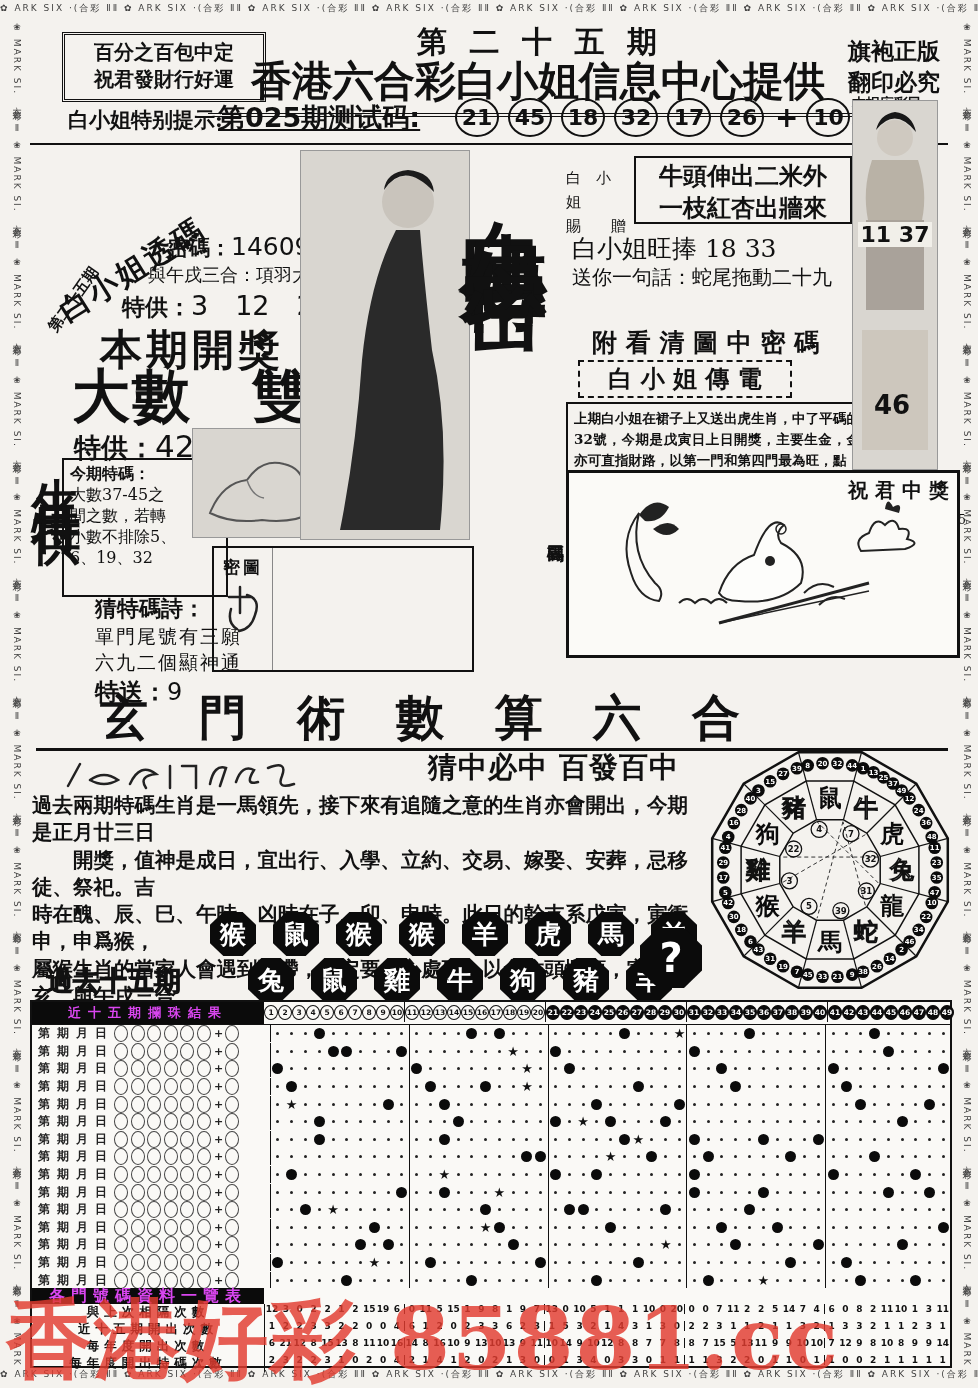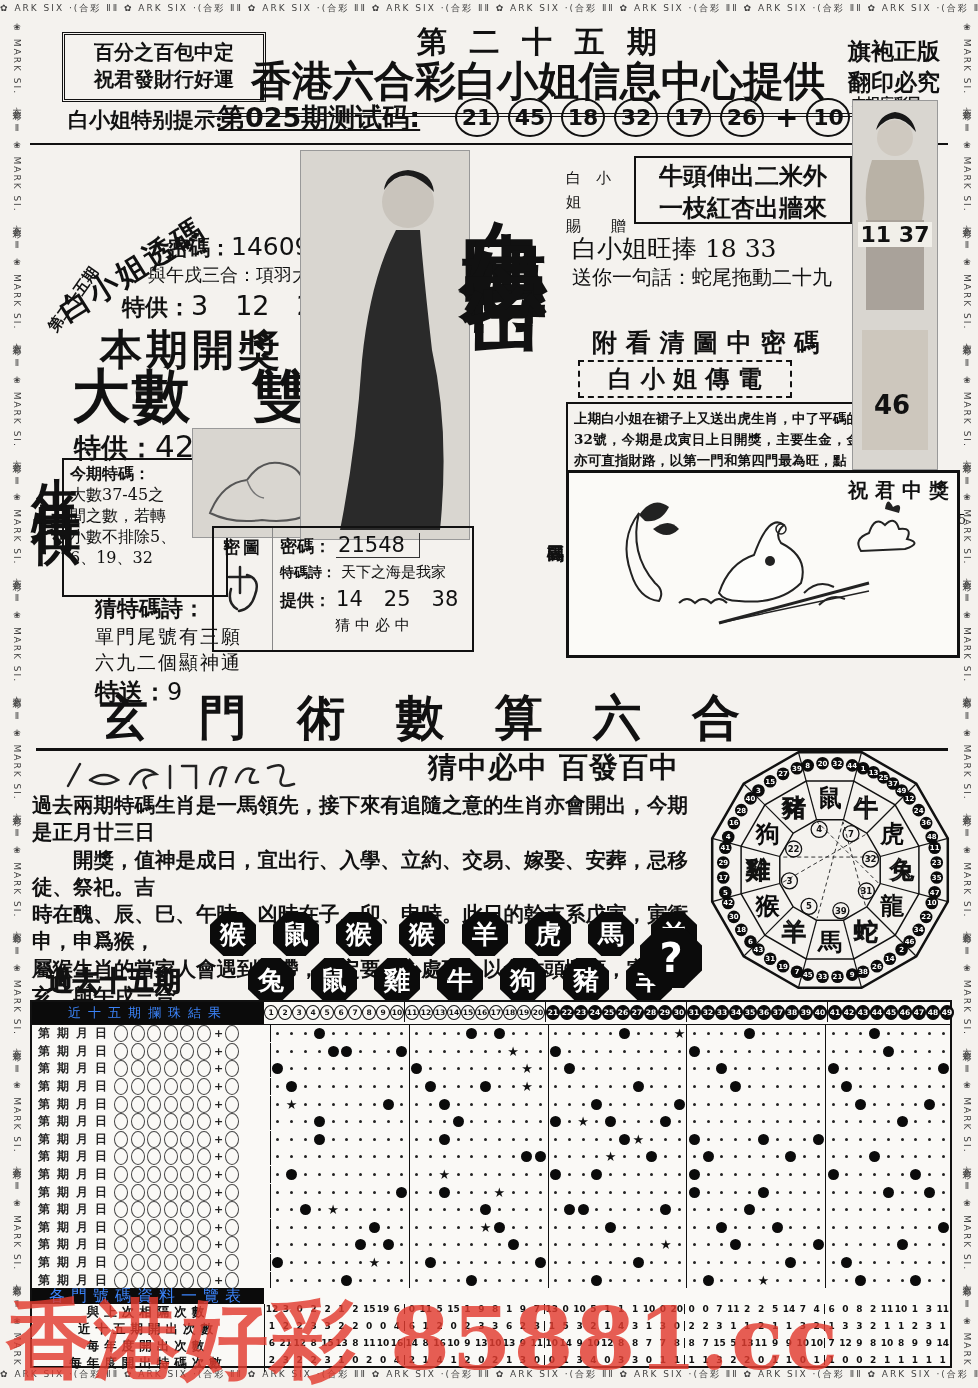--- a/index.html
+++ b/index.html
@@ -19,21 +19,21 @@
   
   .obox{border:3px double #111;padding:4px 8px;text-align:center;}
   .kbox{border:2.5px solid #111;}
   .dashbox{border:2.5px dashed #111;}
   
   .badge{width:46px;height:44px;background:#0b0b0b;color:#fff;
          clip-path:polygon(29% 0,71% 0,100% 29%,100% 71%,71% 100%,29% 100%,0 71%,0 29%);
          display:flex;align-items:center;justify-content:center;font-size:26px;font-weight:bold;margin-right:17px;}
   .badgerow{display:flex;}
   
-  .blackbar{background:#0b0b0b;color:#3b82f6;font-weight:normal;display:flex;align-items:center;justify-content:center;}
+  .blackbar{background:#0b0b0b;color:#d946ef;font-weight:bold;display:flex;align-items:center;justify-content:center;}
   .gh{display:inline-flex;align-items:center;justify-content:center;width:14px;height:20px;}
   .gh span{display:inline-flex;align-items:center;justify-content:center;width:13px;height:13px;
            border:1px solid #111;border-radius:50%;font-size:7.5px;font-weight:bold;}
   .gh.f span{background:#0b0b0b;color:#fff;border-color:#0b0b0b;}
   .grow{display:flex;height:17.6px;align-items:center;}
   .gcell{width:14px;height:17.6px;display:flex;align-items:center;justify-content:center;}
   .gcell.sep{border-left:1.5px solid #111;}
   .dot-s{width:3px;height:3px;border-radius:50%;background:#222;}
   .dot-b{width:11px;height:11px;border-radius:50%;background:#0b0b0b;}
   .star{font-size:13px;line-height:1;}
@@ -139,41 +139,26 @@
     <svg width="170" height="390" viewBox="0 0 170 390">
       <circle cx="108" cy="52" r="26" fill="#c9c4bc"></circle>
       <path d="M84 40 Q104 10 134 42 Q132 22 108 20 Q86 22 84 40Z" fill="#1c1c1c"></path>
       <path d="M96 80 Q70 130 62 210 Q56 300 40 380 L140 380 Q150 280 132 200 Q124 130 120 80 Z" fill="#2a2a2a"></path>
     </svg>
   </div>
 
   <div class="abs vtext serif" style="left:462px;top:152px;font-size:86px;font-weight:900;height:520px;letter-spacing:10px;line-height:1;">白小姐傳密</div>
   <div class="abs vtext serif b" style="left:545px;top:532px;font-size:17px;height:100px;">尋碼圖</div>
 
-  <div class="abs kbox" style="left:212px;top:526px;width:258px;height:122px;display:flex;">
+  <div class="abs kbox" style="left:212px;top:546px;width:258px;height:122px;display:flex;gap:8px;">
     <div style="width:58px;border-right:1px solid #888;display:flex;flex-direction:column;align-items:center;padding-top:8px;">
       <div class="serif b" style="font-size:17px;letter-spacing:3px;">密圖</div>
       <svg width="44" height="60" viewBox="0 0 44 60">
         <path d="M8 18 H30 M19 8 V34 M10 30 Q6 44 16 50 M26 16 Q40 20 34 36 Q30 50 18 52" fill="none" stroke="#222" stroke-width="2.5" stroke-linecap="round"></path>
       </svg>
-    </div>
-    <div style="flex:1;padding:5px 7px;">
-      <div>
-        <span class="serif b" style="font-size:17px;">密碼：</span>
-        <span style="font-size:21px;border-bottom:1px solid #333;border-right:1px solid #333;padding:0 14px 0 2px;">21548</span>
-      </div>
-      <div style="margin-top:4px;">
-        <span class="serif b" style="font-size:14px;">特碼詩：</span>
-        <span class="serif" style="font-size:15px;">天下之海是我家</span>
-      </div>
-      <div style="margin-top:3px;">
-        <span class="serif b" style="font-size:17px;">提供：</span>
-        <span style="font-size:21px;">14　25　38</span>
-      </div>
-      <div class="serif" style="font-size:15px;text-align:center;margin-top:3px;">猜 中 必 中</div>
     </div>
   </div>
 
   <div class="abs serif" style="left:566px;top:166px;width:64px;line-height:1.6;">
     <div style="font-size:15px;">白　小　姐</div>
     <div style="font-size:15px;">賜　　贈</div>
   </div>
   <div class="abs kbox" style="left:634px;top:156px;width:214px;height:62px;text-align:center;padding-top:2px;">
     <div class="b" style="font-size:24px;font-weight:900;">牛頭伸出二米外</div>
     <div class="b" style="font-size:24px;font-weight:900;">一枝紅杏出牆來</div>

